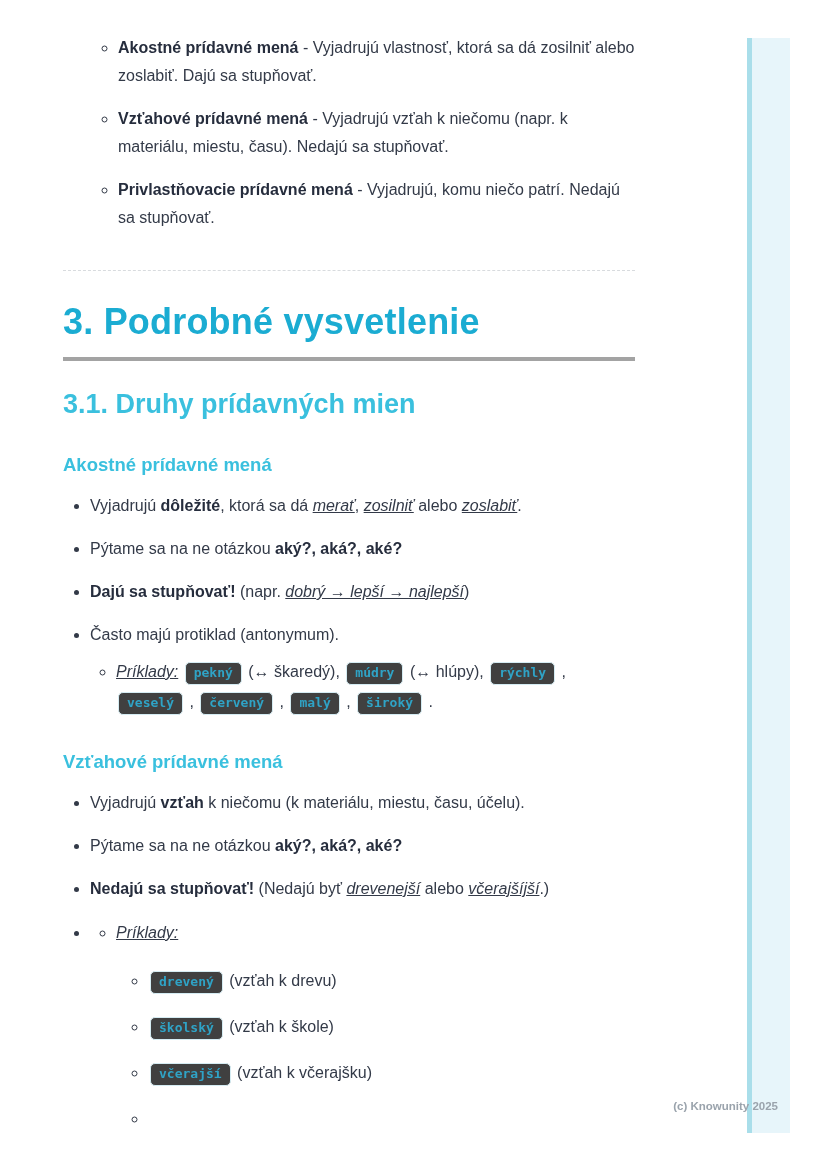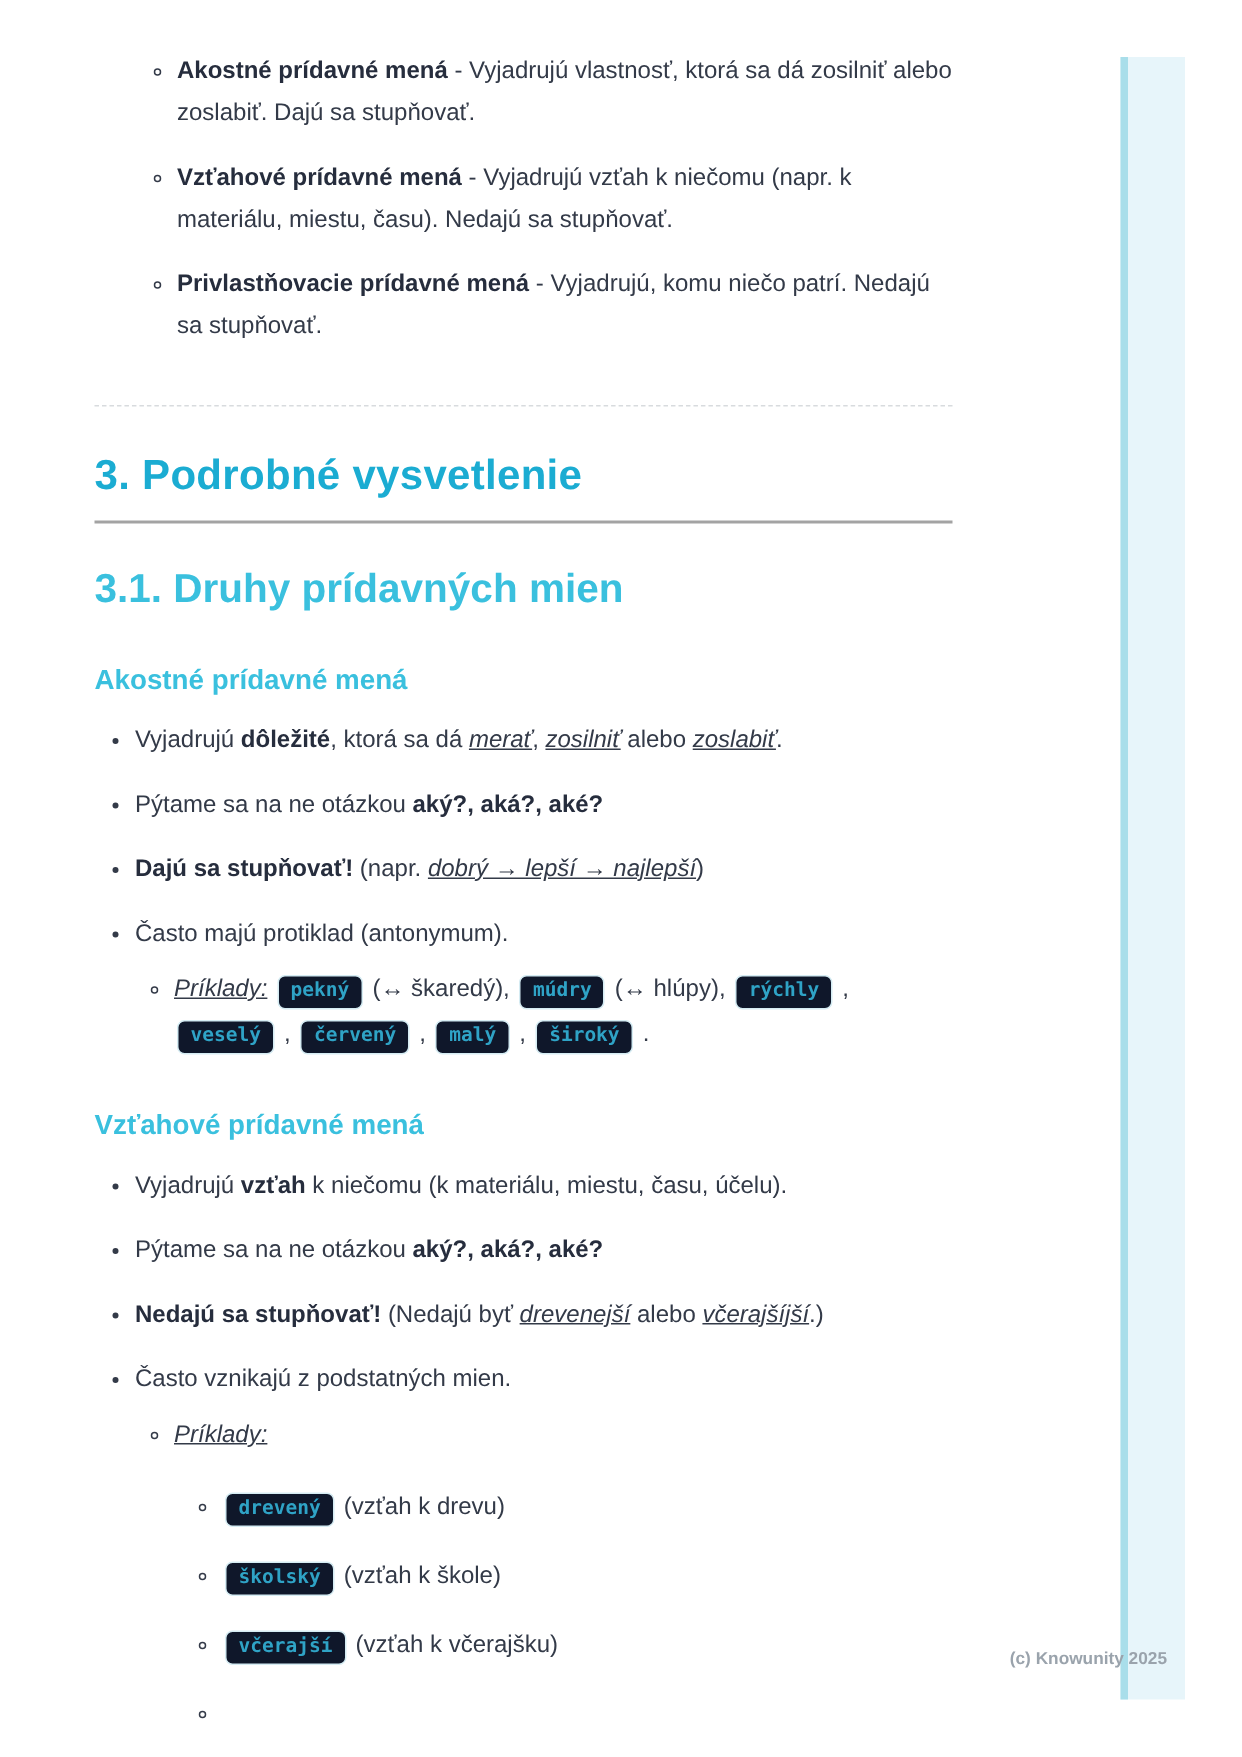--- a/index.html
+++ b/index.html
@@ -47,42 +47,42 @@
   }
   .deep-list > li{margin-bottom:14px;margin-top:20px;}
   
   .b{font-weight:700;color:#262d3d;}
   .i{font-style:italic;text-decoration:underline;}
   .chip{
     font-family:"DejaVu Sans Mono","Liberation Mono",monospace;
     font-size:13px;
     font-weight:700;
     color:#2fa3c6;
-    background:#0f172a;
+    background:#404040;
     border:1px solid #d5ecf3;
     border-radius:5px;
     padding:2px 8px 3px 8px;
     margin:0 2px;
     display:inline-block;
     line-height:16px;
     vertical-align:baseline;
   }
   
   .divider{
     border:none;
     border-top:1px dashed #d8dbde;
     margin:38px 0 0 0;
   }
   h1.sec{
-    font-size:28px;
+    font-size:36px;
     font-weight:700;
     color:#1bacd2;
     margin:30px 0 0 0;
     padding-bottom:14px;
-    border-bottom:2px solid #a3a3a3;
+    border-bottom:4px solid #a3a3a3;
     letter-spacing:0.2px;
   }
   h2.subsec{
     font-size:27px;
     font-weight:700;
     color:#3ac0de;
     margin:28px 0 0 0;
   }
   p.lead{
     font-size:16px;
@@ -168,21 +168,20 @@
     <li>
       <span><span>Vyjadrujú </span><span class="b">vzťah</span><span> k niečomu (k materiálu, miestu, času, účelu).</span></span>
     </li>
     <li>
       <span><span>Pýtame sa na ne otázkou </span><span class="b">aký?, aká?, aké?</span></span>
     </li>
     <li>
       <span><span class="b">Nedajú sa stupňovať!</span><span> (Nedajú byť </span><span class="i">drevenejší</span><span> alebo </span><span class="i">včerajšíjší</span><span>.)</span></span>
     </li>
     <li>
-      <span><span>Často vznikajú z podstatných mien.</span></span>
       <ul class="sub-list">
         <li>
           <span><span class="i">Príklady:</span></span>
           <ul class="deep-list">
             <li>
               <span><span class="chip">drevený</span><span> (vzťah k drevu)</span></span>
             </li>
             <li>
               <span><span class="chip">školský</span><span> (vzťah k škole)</span></span>
             </li>

